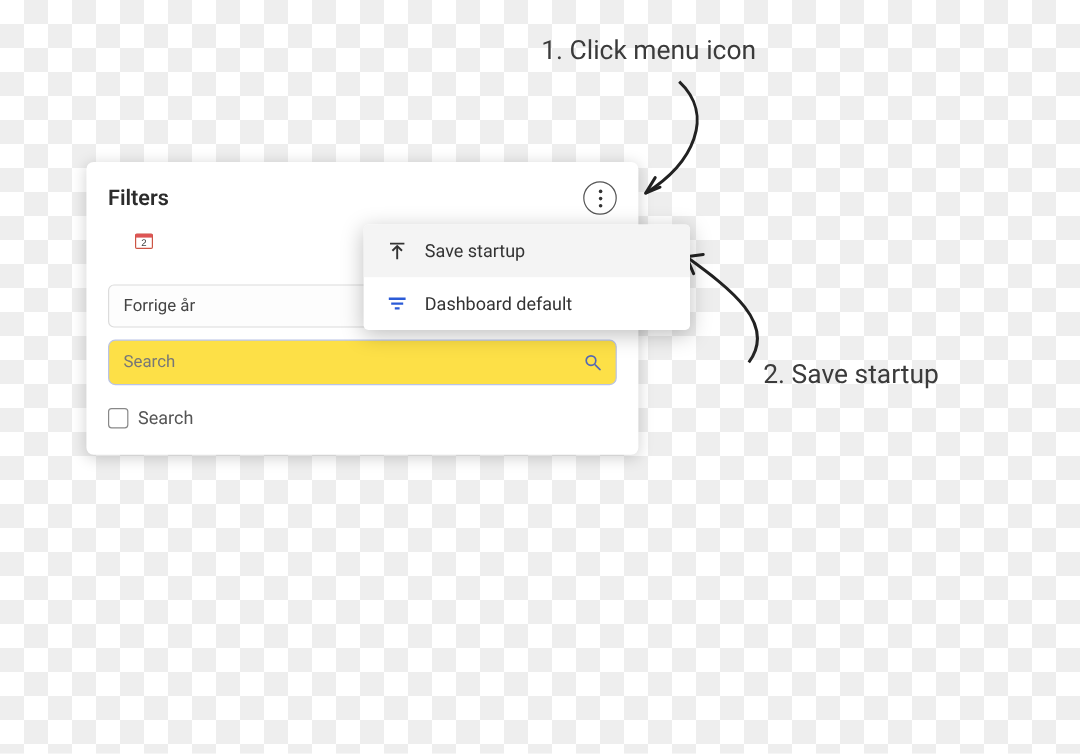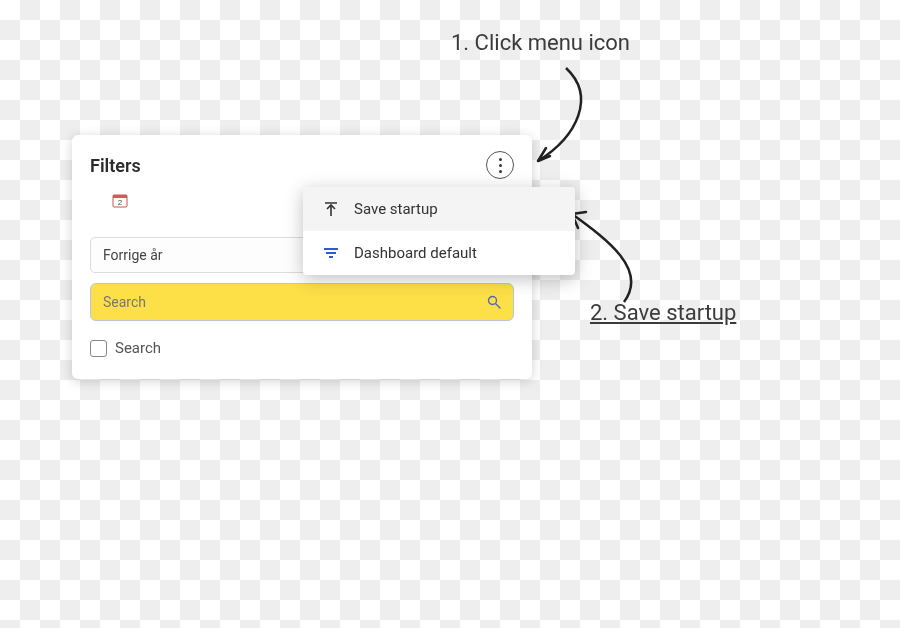--- a/index.html
+++ b/index.html
@@ -155,21 +155,21 @@
 
   .icon-svg { display:block; }
   .trash, .mag { color:#555; }
 </style>
 </head>
 <body>
 
 <div class="bg"></div>
 
 <div class="anno" style="left:435px; top:30px;margin-left:16px;">1. Click menu icon</div>
-<div class="anno" style="left:590px; top:300px;text-decoration:underline;">2. Save startup</div>
+<div class="anno" style="left:636px; top:300px;">2. Save startup</div>
 
 <svg class="arrow" style="left:528px; top:56px;" width="120" height="120">
   <path d="M38,12 C68,40 50,80 10,105" fill="none" stroke="#222" stroke-width="2.5"></path>
   <path d="M10,105 L22,100 M10,105 L18,92" fill="none" stroke="#222" stroke-width="2.5" stroke-linecap="round"></path>
 </svg>
 
 <svg class="arrow" style="left:568px; top:200px;" width="130" height="130">
   <path d="M56,102 C80,70 40,40 4,14" fill="none" stroke="#222" stroke-width="2.5"></path>
   <path d="M4,14 L18,12 M4,14 L10,28" fill="none" stroke="#222" stroke-width="2.5" stroke-linecap="round"></path>
 </svg>

